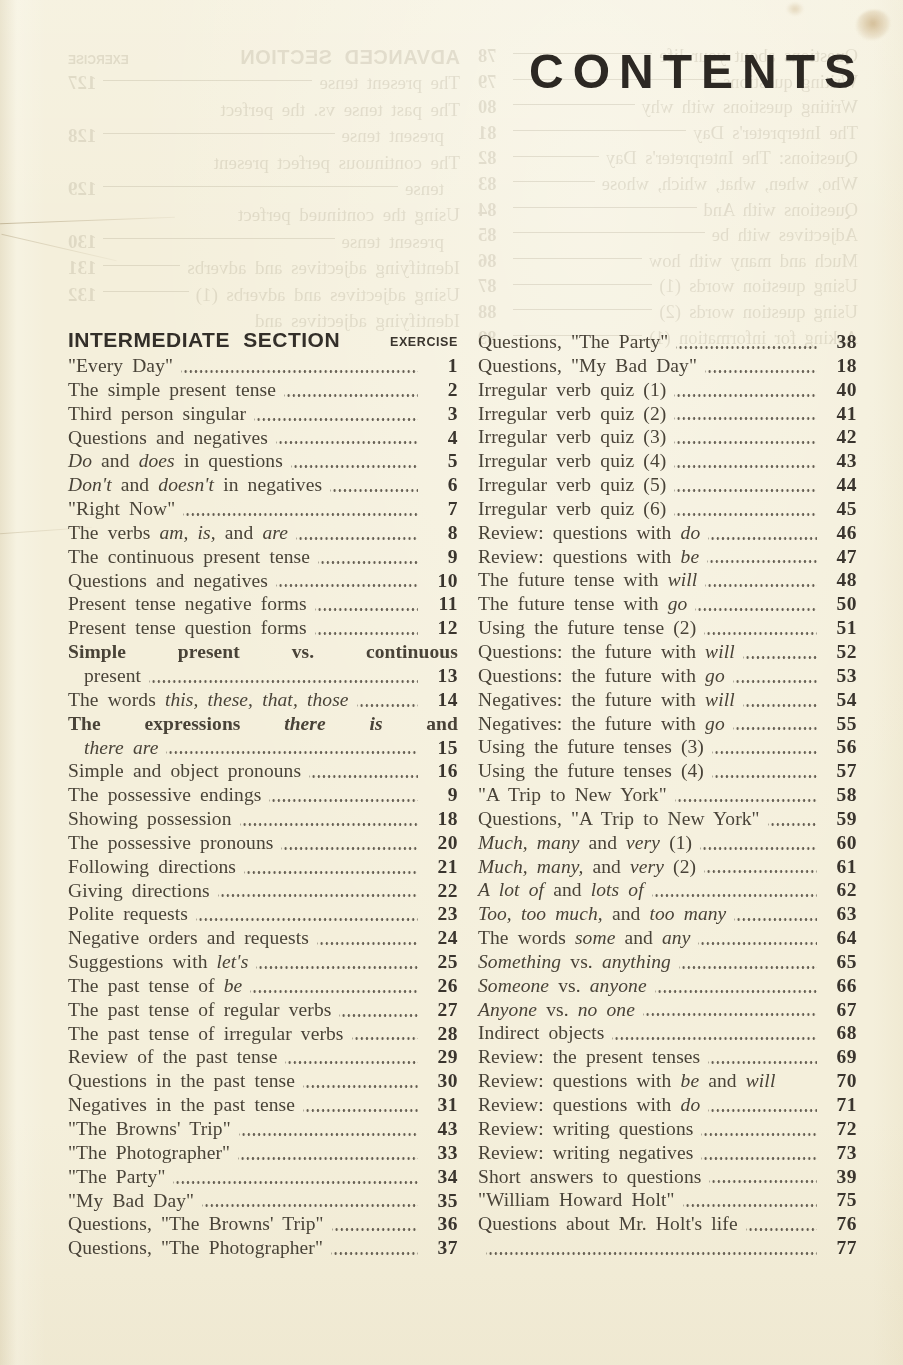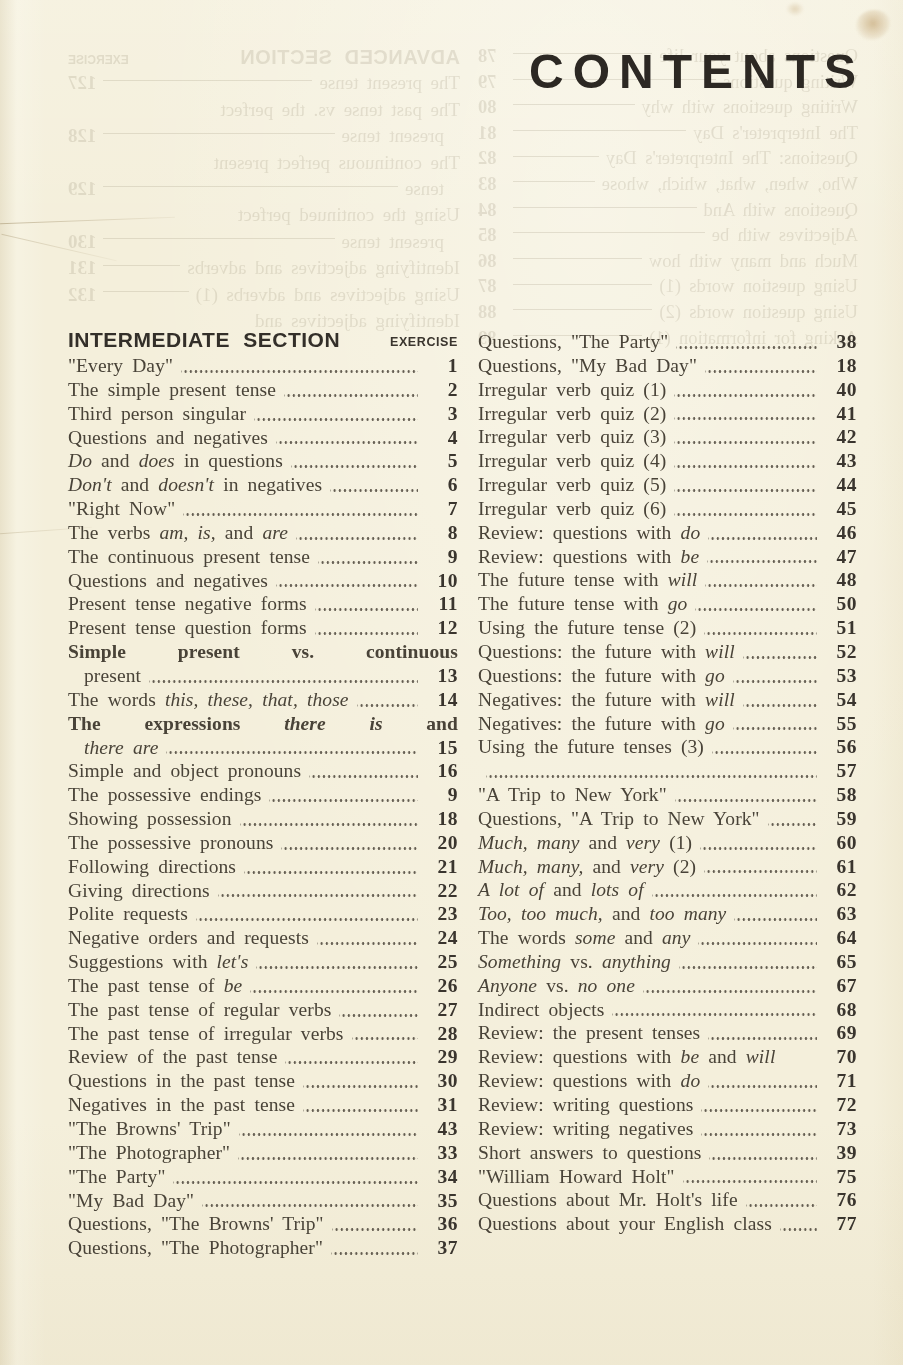--- a/index.html
+++ b/index.html
@@ -469,20 +469,21 @@
           <span class="entry"><span>Negatives: the future with </span><span class="it">go</span></span>
           <span class="leader"></span>
           <span class="num">55</span>
         </div>
         <div class="row">
           <span class="entry"><span>Using the future tenses (3)</span></span>
           <span class="leader"></span>
           <span class="num">56</span>
         </div>
         <div class="row">
+          <span class="entry"><span>Using the future tenses (4)</span></span>
           <span class="leader"></span>
           <span class="num">57</span>
         </div>
         <div class="row">
           <span class="entry"><span>"A Trip to New York"</span></span>
           <span class="leader"></span>
           <span class="num">58</span>
         </div>
         <div class="row">
           <span class="entry"><span>Questions, "A Trip to New York"</span></span>
@@ -511,20 +512,25 @@
         </div>
         <div class="row">
           <span class="entry"><span>The words </span><span class="it">some</span><span> and </span><span class="it">any</span></span>
           <span class="leader"></span>
           <span class="num">64</span>
         </div>
         <div class="row">
           <span class="entry"><span class="it">Something</span><span> vs. </span><span class="it">anything</span></span>
           <span class="leader"></span>
           <span class="num">65</span>
+        </div>
+        <div class="row">
+          <span class="entry"><span class="it">Someone</span><span> vs. </span><span class="it">anyone</span></span>
+          <span class="leader"></span>
+          <span class="num">66</span>
         </div>
         <div class="row">
           <span class="entry"><span class="it">Anyone</span><span> vs. </span><span class="it">no one</span></span>
           <span class="leader"></span>
           <span class="num">67</span>
         </div>
         <div class="row">
           <span class="entry"><span>Indirect objects</span></span>
           <span class="leader"></span>
           <span class="num">68</span>
@@ -563,20 +569,19 @@
           <span class="entry"><span>"William Howard Holt"</span></span>
           <span class="leader"></span>
           <span class="num">75</span>
         </div>
         <div class="row">
           <span class="entry"><span>Questions about Mr. Holt's life</span></span>
           <span class="leader"></span>
           <span class="num">76</span>
         </div>
         <div class="row">
-          <span class="entry"><span>Questions about your English class</span></span>
           <span class="leader"></span>
           <span class="num">77</span>
         </div>
       </div>
   </div>
 
 </div>
 
 </body></html>

